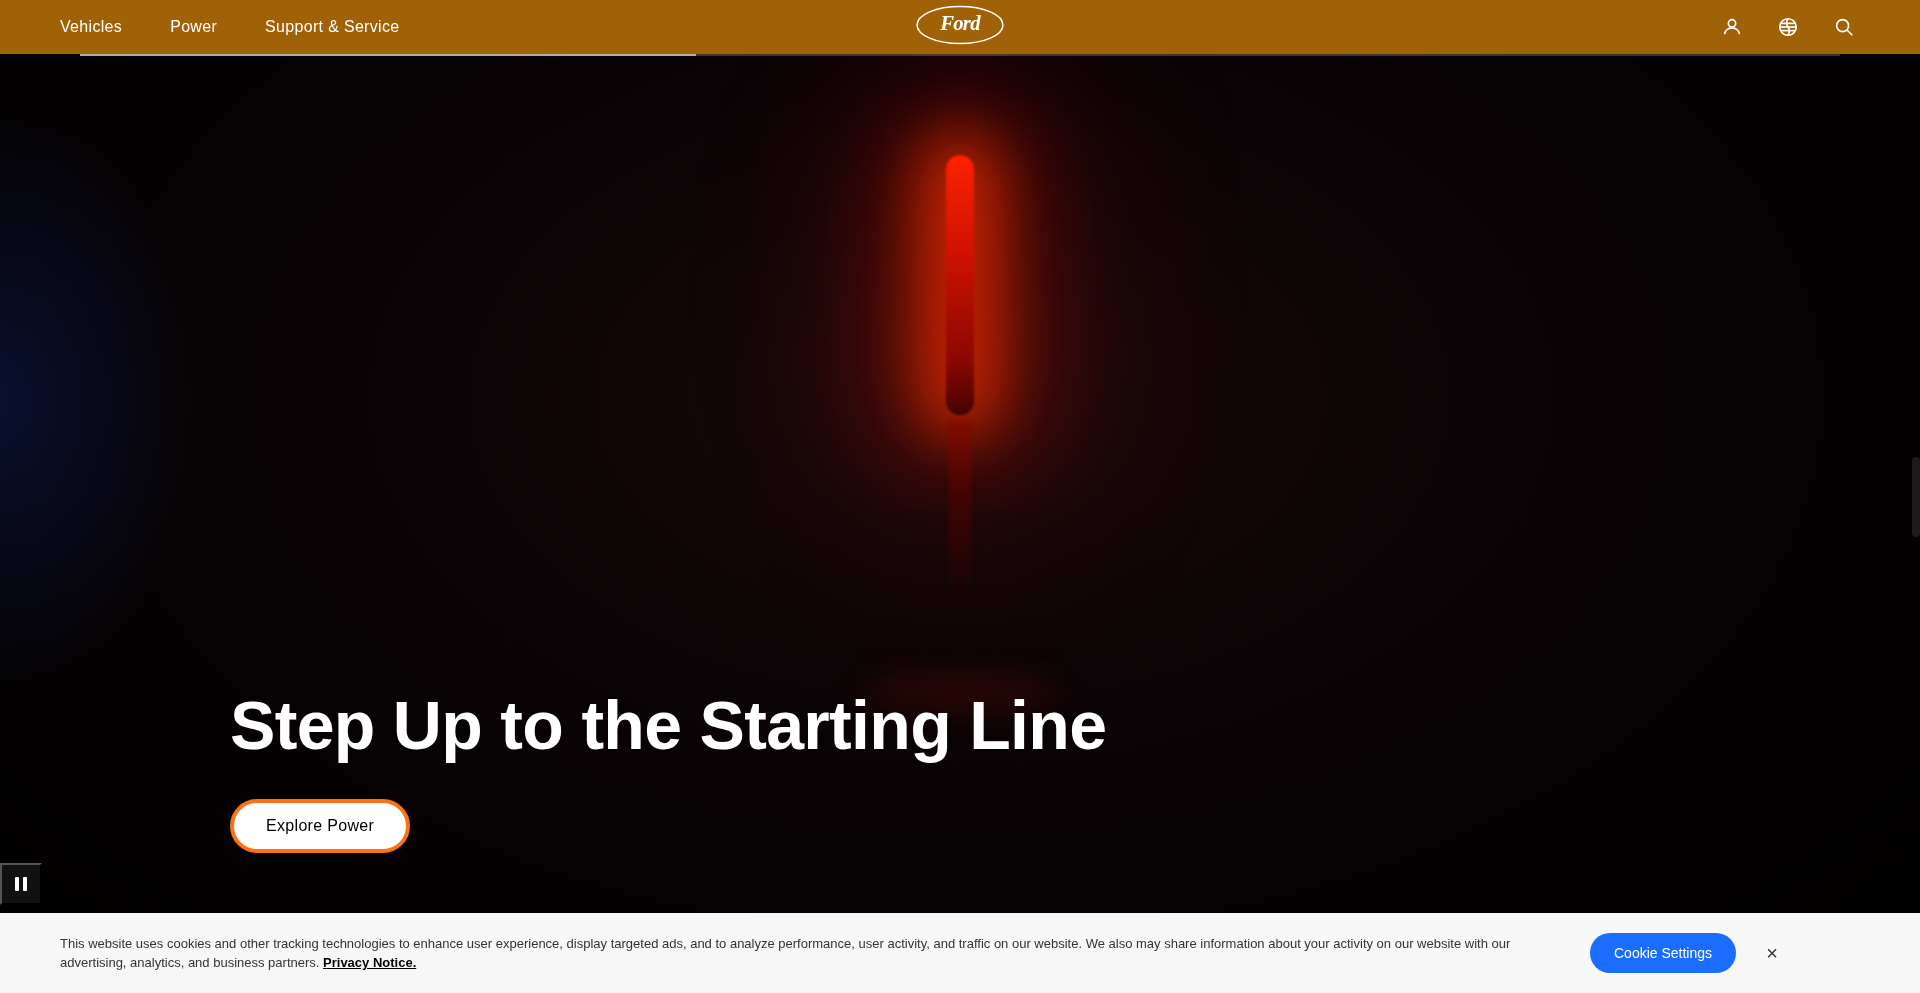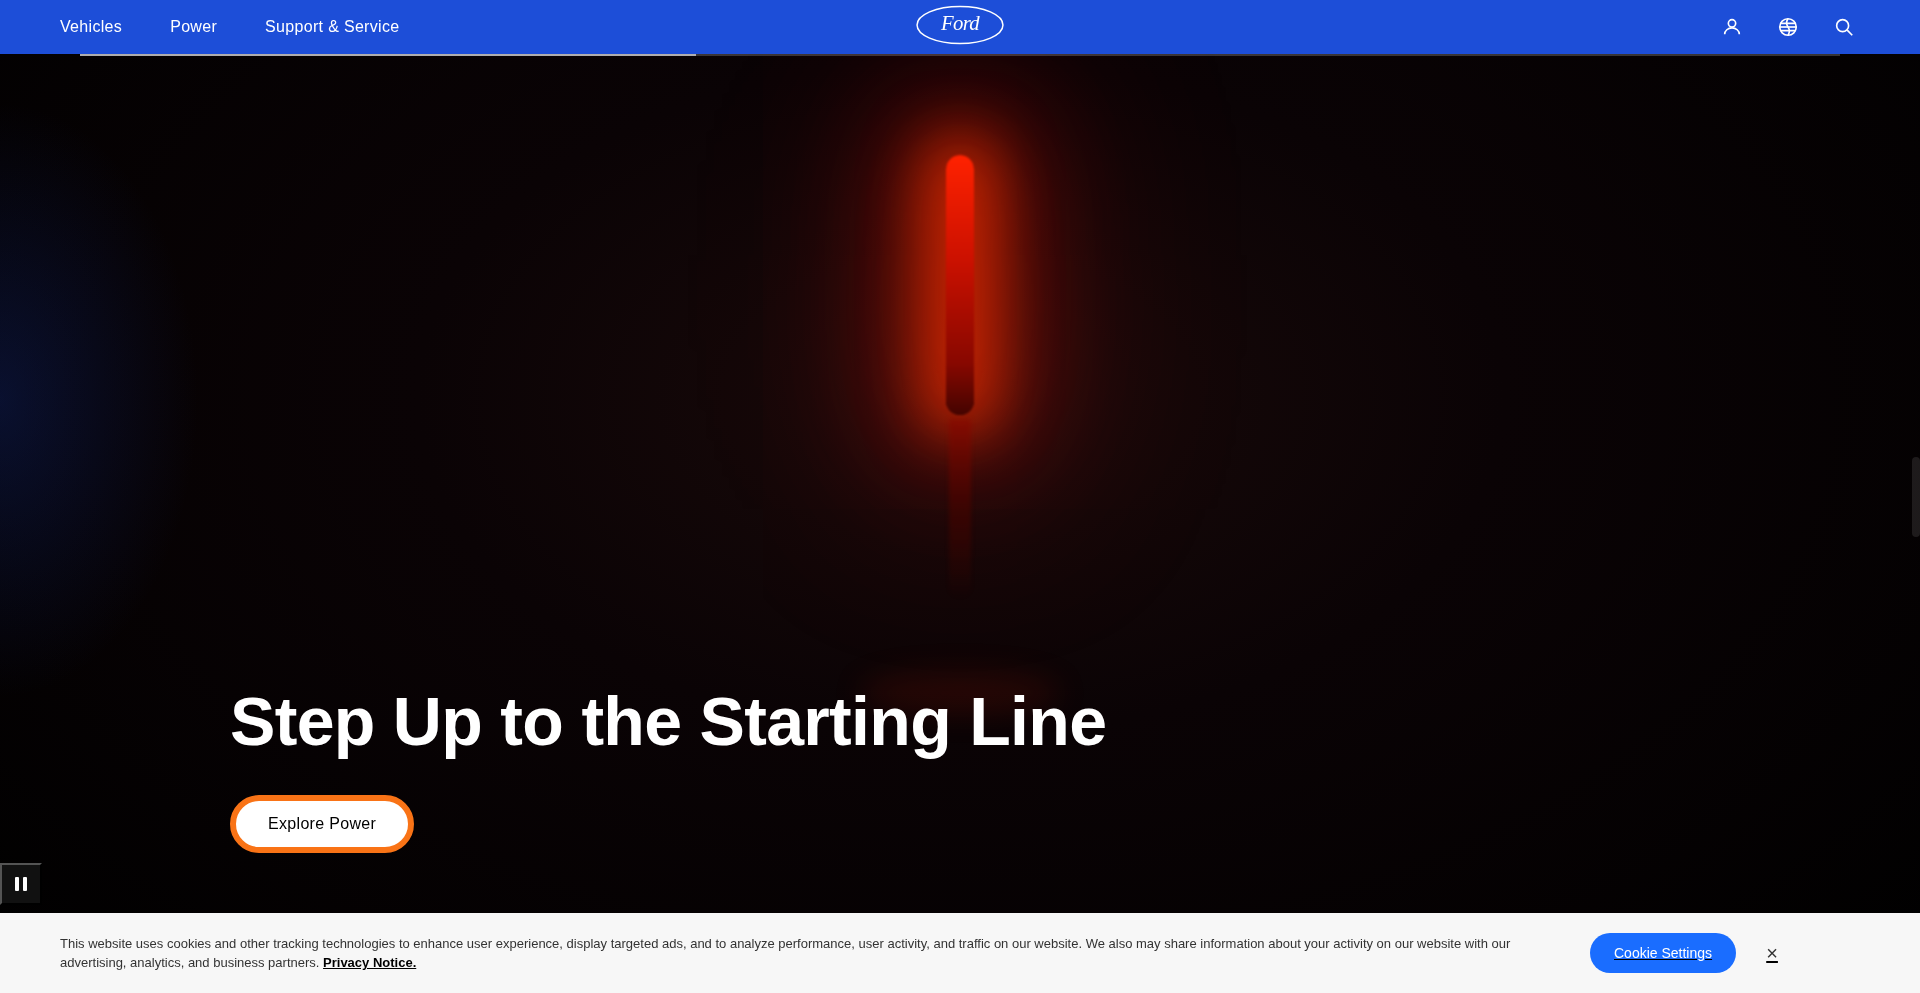--- a/index.html
+++ b/index.html
@@ -17,21 +17,21 @@
       position: relative;
     }
 
     
     .navbar {
       position: absolute;
       top: 0;
       left: 0;
       width: 100%;
       height: 54px;
-      background: #1d4ed8;
+      background: #a16207;
       display: flex;
       align-items: center;
       justify-content: space-between;
       padding: 0 60px;
       z-index: 100;
     }
 
     .nav-left {
       display: flex;
       align-items: center;
@@ -44,20 +44,21 @@
       font-size: 16px;
       font-weight: 400;
       letter-spacing: 0.02em;
       cursor: pointer;
     }
 
     .nav-center {
       position: absolute;
       left: 50%;
       transform: translateX(-50%);
+      font-weight: bold;
     }
 
     .nav-right {
       display: flex;
       align-items: center;
       gap: 24px;
     }
 
     .nav-icon {
       color: #fff;
@@ -161,21 +162,21 @@
       font-size: 68px;
       font-weight: 600;
       line-height: 1.1;
       margin-bottom: 36px;
       letter-spacing: -0.01em;
     }
 
     .cta-button {
       display: inline-block;
       padding: 14px 32px;
-      border: 6px solid #f97316;
+      border: 4px solid #f97316;
       border-radius: 50px;
       color: #000;
       background: #fff;
       font-size: 16px;
       font-weight: 500;
       cursor: pointer;
       letter-spacing: 0.02em;
     }
 
     
@@ -206,21 +207,20 @@
       text-decoration: underline;
       cursor: pointer;
     }
 
     .cookie-right {
       display: flex;
       align-items: center;
       gap: 20px;
       flex-shrink: 0;
       margin-left: 30px;
-      text-decoration: underline;
     }
 
     .cookie-close {
       background: none;
       border: none;
       cursor: pointer;
       font-size: 20px;
       color: #333;
       display: flex;
       align-items: center;

